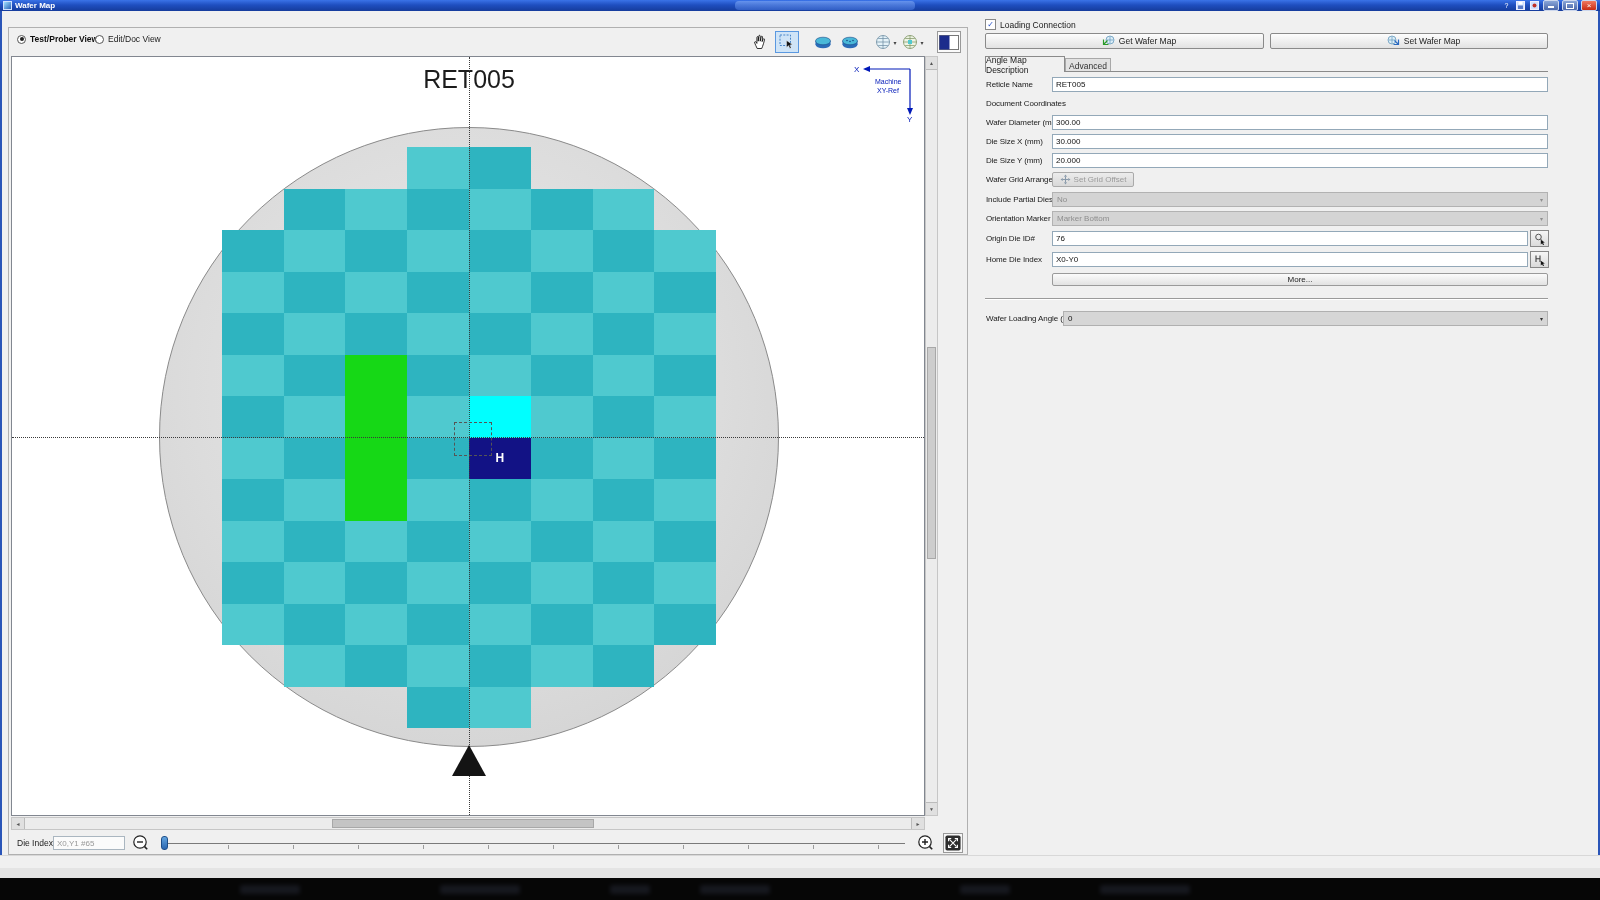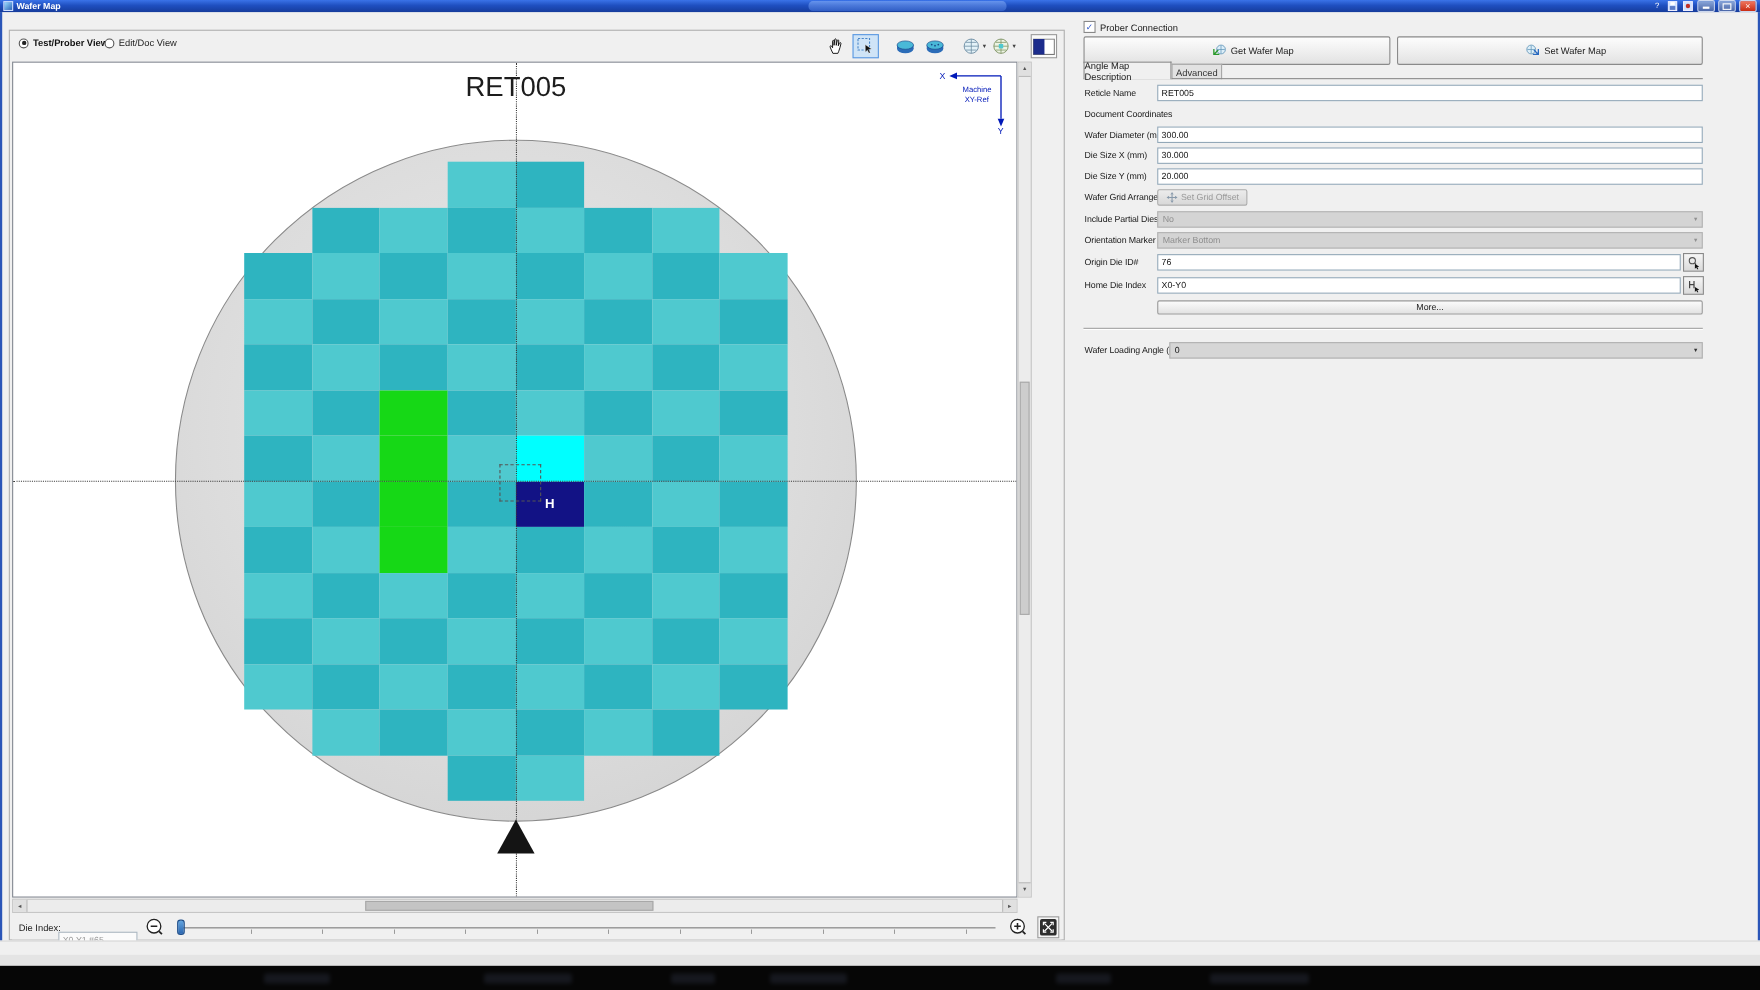--- a/index.html
+++ b/index.html
@@ -67,38 +67,38 @@
            border:1px solid #c6c6c6;box-sizing:border-box;}
   .hscroll .arr{position:absolute;top:0;width:12px;height:11px;background:#e0e0e0;font-size:5px;color:#555;
                 display:flex;align-items:center;justify-content:center;}
   .hscroll .arr.left{left:0;border-right:1px solid #bbb;}
   .hscroll .arr.right{right:0;border-left:1px solid #bbb;}
   .hthumb{position:absolute;left:320px;top:1px;width:262px;height:9px;background:#c4c4c4;border:1px solid #a8a8a8;box-sizing:border-box;}
 
   
   .bottom-bar{position:absolute;left:2px;top:804px;width:954px;height:22px;background:#f0f0f0;}
   .di-label{position:absolute;left:6px;top:6px;font-size:8.5px;color:#222;}
-  .di-input{position:absolute;left:42px;top:15px;width:72px;height:14px;box-sizing:border-box;
+  .di-input{position:absolute;left:42px;top:4px;width:72px;height:14px;box-sizing:border-box;
             border:1px solid #aab6c0;background:#fbfbfb;font-size:8px;color:#999;padding:0 3px;font-family:inherit;}
   .zoom-btn{position:absolute;top:1px;width:20px;height:20px;display:flex;align-items:center;justify-content:center;}
   .slider{position:absolute;left:146px;top:3px;width:754px;height:16px;}
   .slider .track{position:absolute;left:6px;right:6px;top:8px;height:1px;background:#7a7a7a;}
   .slider .ticks{position:absolute;left:6px;right:6px;top:10px;height:4px;
                  background:repeating-linear-gradient(90deg,#9a9a9a 0 1px,transparent 1px 65px);}
   .slider .thumb{position:absolute;left:4px;top:1px;width:7px;height:14px;border-radius:3px;
                  background:linear-gradient(#63a5e0,#2a66b0);border:1px solid #1d4e8a;box-sizing:border-box;}
   .fit-btn{position:absolute;left:932px;top:1px;width:20px;height:20px;background:#f6f6f6;border:1px solid #999;
            display:flex;align-items:center;justify-content:center;box-sizing:border-box;}
 
   
   .right-panel{position:absolute;left:978px;top:11px;width:574px;height:844px;background:#f0f0f0;}
   .chk-row{position:absolute;left:7px;top:8px;display:flex;align-items:center;gap:4px;font-size:8.5px;}
   .checkbox{width:9px;height:9px;background:#fff;border:1px solid #888;display:flex;align-items:center;
             justify-content:center;font-size:8px;color:#2a52c8;line-height:1;box-sizing:content-box;}
-  .big-btn{position:absolute;top:22px;height:26px;border:1px solid #8a8a8a;border-radius:2px;
+  .big-btn{position:absolute;top:22px;height:16px;border:1px solid #8a8a8a;border-radius:2px;
            background:linear-gradient(#fdfdfd,#e2e2e2);display:flex;align-items:center;justify-content:center;
            gap:4px;font-size:8.5px;color:#222;box-sizing:border-box;padding-left:29px;}
   .big-btn.get{left:7px;width:279px;}
   .big-btn.set{left:292px;width:278px;}
   .tab{position:absolute;font-size:8.5px;display:flex;align-items:center;justify-content:center;box-sizing:border-box;}
   .tab.active{left:7px;top:45px;width:80px;height:16px;background:#f0f0f0;border:1px solid #8a8a8a;border-bottom:none;z-index:2;}
   .tab.inactive{left:87px;top:47px;width:46px;height:14px;background:#e2e2e2;border:1px solid #a8a8a8;border-bottom:none;color:#333;}
   .tab-line{position:absolute;left:7px;top:60px;width:563px;border-top:1px solid #8a8a8a;}
   .form-row{position:absolute;left:7px;width:563px;height:16px;}
   .f-label{position:absolute;left:1px;top:3px;font-size:8px;color:#1a1a1a;white-space:nowrap;letter-spacing:-0.1px;}
@@ -387,21 +387,21 @@
           <path d="M4,7 V4 H7 M11,4 H14 V7 M14,11 V14 H11 M7,14 H4 V11" stroke="#fff" stroke-width="1.2" fill="none"></path>
         </svg>
       </span>
     </div>
   </div>
 
   <div class="right-panel">
 
     <div class="chk-row">
       <span class="checkbox">✓</span>
-      <span>Prober Connection</span>
+      <span>Loading Connection</span>
     </div>
 
     <div class="big-btn get">
       <svg width="13" height="12" viewBox="0 0 13 12">
         <circle cx="8" cy="5" r="4" fill="#dceef8" stroke="#6699bb" stroke-width="0.8"></circle>
         <path d="M4.5,5 h7 M8,1.5 v7" stroke="#6699bb" stroke-width="0.7"></path>
         <path d="M1.5,4.5 v5 h5 M1.5,9.5 l4,-4" stroke="#2a9a2a" stroke-width="1.2" fill="none"></path>
       </svg>
       <span>Get Wafer Map</span>
     </div>

